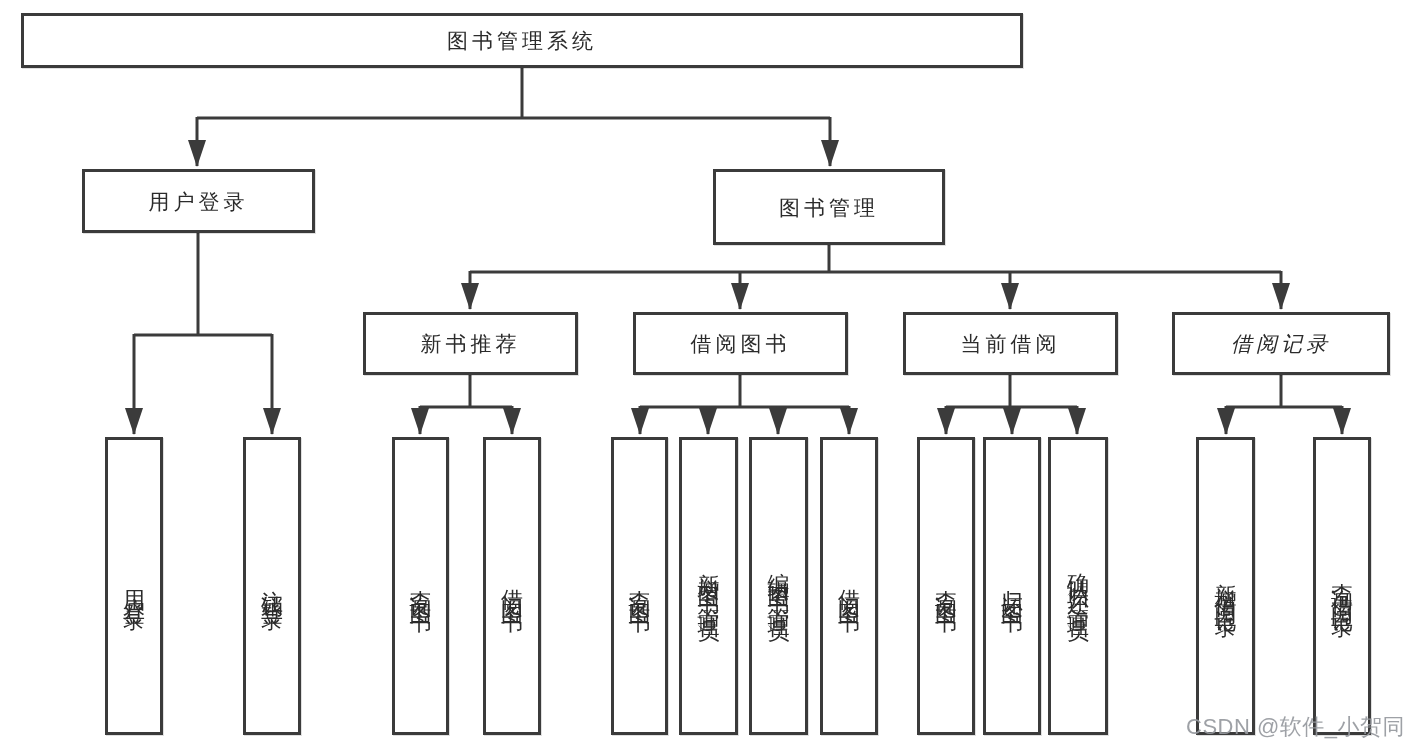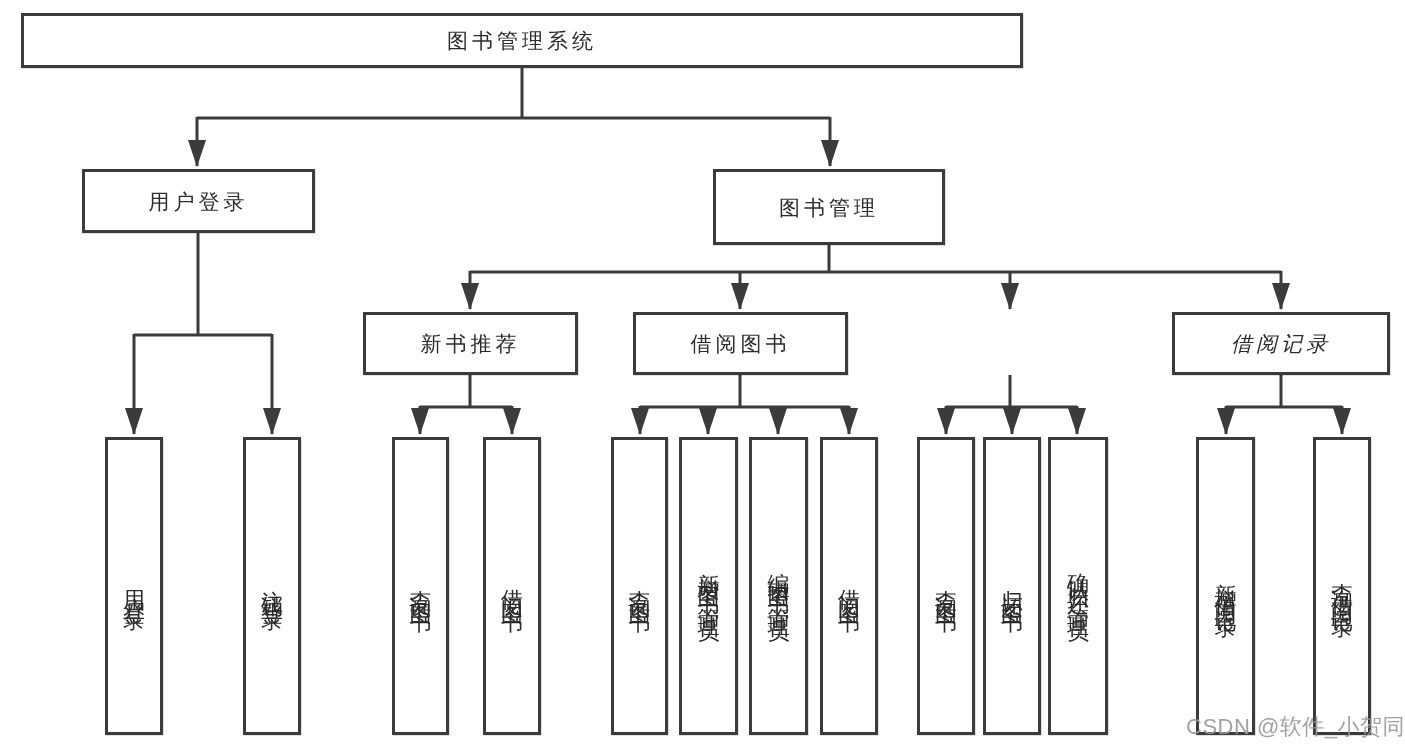--- a/index.html
+++ b/index.html
@@ -97,20 +97,21 @@
     </g>
   </svg>
 
   <div class="box" style="left:21px;top:13px;width:1002px;height:55px;">图书管理系统</div>
 
   <div class="box" style="left:82px;top:169px;width:233px;height:64px;">用户登录</div>
   <div class="box" style="left:713px;top:169px;width:232px;height:76px;">图书管理</div>
 
   <div class="box" style="left:363px;top:312px;width:215px;height:63px;">新书推荐</div>
   <div class="box" style="left:633px;top:312px;width:215px;height:63px;">借阅图书</div>
+  <div class="box" style="left:903px;top:312px;width:215px;height:63px;">当前借阅</div>
   <div class="box" style="left:1172px;top:312px;width:218px;height:63px;font-style:italic;">借阅记录</div>
 
   <div class="box vert" style="left:105px;top:437px;width:58px;height:298px;">用户登录</div>
   <div class="box vert" style="left:243px;top:437px;width:58px;height:298px;">注销登录</div>
 
   <div class="box vert" style="left:392px;top:437px;width:57px;height:298px;">查询图书</div>
   <div class="box vert" style="left:483px;top:437px;width:58px;height:298px;">借阅图书</div>
 
   <div class="box vert" style="left:611px;top:437px;width:57px;height:298px;">查询图书</div>
   <div class="box vert" style="left:679px;top:437px;width:59px;height:298px;">新增图书（管理员）</div>

